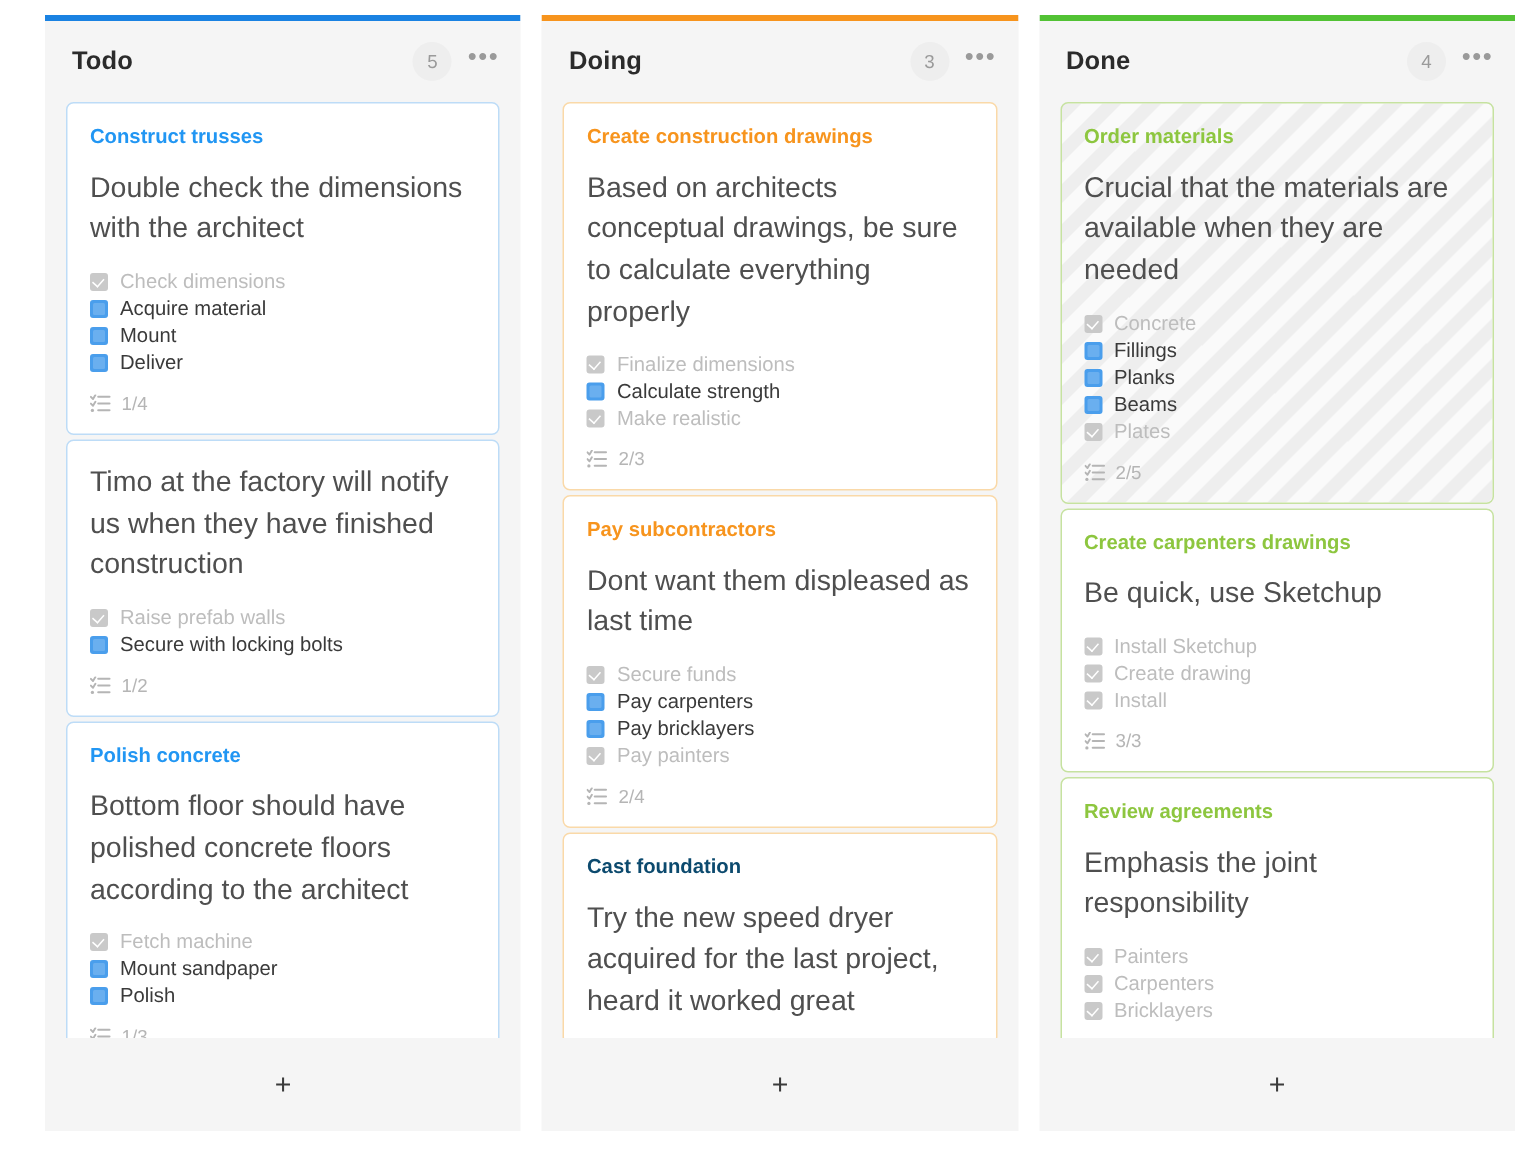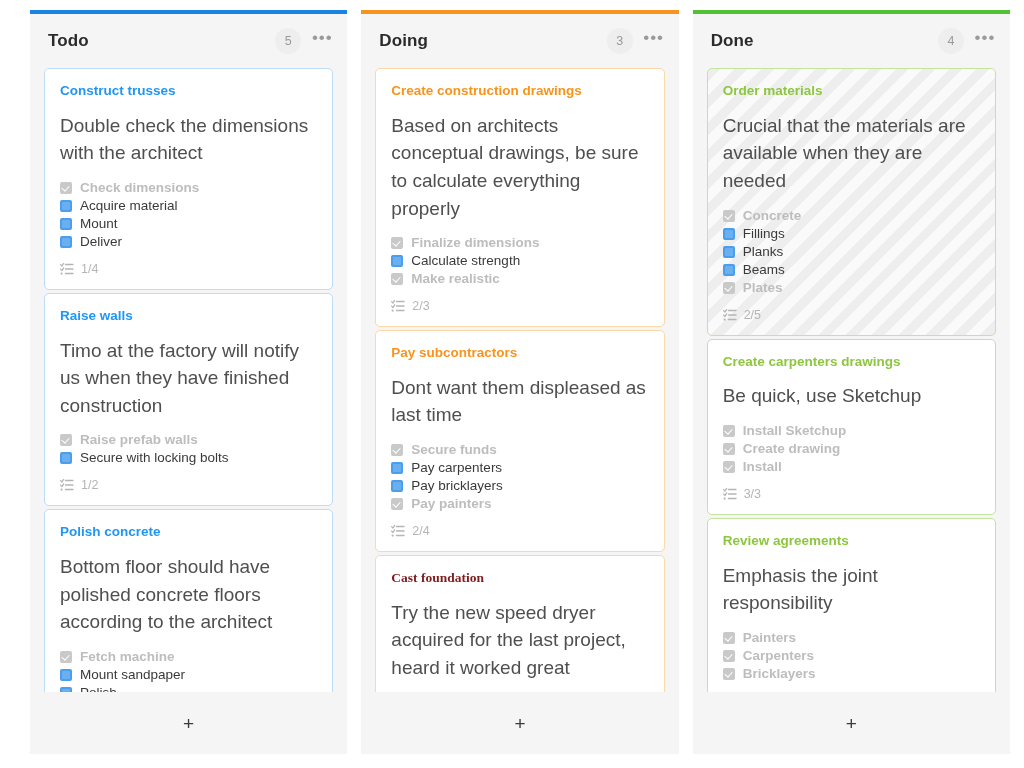--- a/index.html
+++ b/index.html
@@ -171,21 +171,21 @@
     content: "";
     position: absolute;
     left: 2px;
     top: 2px;
     width: 8px;
     height: 8px;
     background: rgba(255,255,255,0.18);
     border-radius: 1px;
   }
 
-  .check-label.done { color: #bdbdbd; font-weight: bold; }
+  .check-label.done { color: #bdbdbd; }
   .check-label.todo { color: #3a3a3a; }
 
   .card-footer {
     display: flex;
     align-items: center;
     color: #b5b5b5;
     font-size: 12.5px;
   }
 
   .cl-icon {
@@ -254,21 +254,20 @@
               <line x1="5.5" y1="6" x2="13" y2="6" stroke="#b5b5b5" stroke-width="1.4" stroke-linecap="round"></line>
               <line x1="5.5" y1="10.5" x2="13" y2="10.5" stroke="#b5b5b5" stroke-width="1.4" stroke-linecap="round"></line>
               <polyline points="0.6,1.6 2,3 3.6,0.4" fill="none" stroke="#b5b5b5" stroke-width="1.3" stroke-linecap="round" stroke-linejoin="round"></polyline>
               <polyline points="0.6,6.1 2,7.5 3.6,4.9" fill="none" stroke="#b5b5b5" stroke-width="1.3" stroke-linecap="round" stroke-linejoin="round"></polyline>
               <circle cx="1.6" cy="10.6" r="1.1" fill="#b5b5b5"></circle>
             </svg>
             <span>1/4</span>
           </div>
         </div>
         <div class="card" style="border-color: rgb(189, 220, 247);">
-          <div class="card-title" style="color: rgb(33, 150, 243);">Raise walls</div>
           <div class="card-desc">Timo at the factory will notify us when they have finished construction</div>
           <div class="checklist">
             <div class="check-item">
               <span class="cbox done"></span>
               <span class="check-label done">Raise prefab walls</span>
             </div>
             <div class="check-item">
               <span class="cbox todo"></span>
               <span class="check-label todo">Secure with locking bolts</span>
             </div>
@@ -385,21 +384,21 @@
               <line x1="5.5" y1="6" x2="13" y2="6" stroke="#b5b5b5" stroke-width="1.4" stroke-linecap="round"></line>
               <line x1="5.5" y1="10.5" x2="13" y2="10.5" stroke="#b5b5b5" stroke-width="1.4" stroke-linecap="round"></line>
               <polyline points="0.6,1.6 2,3 3.6,0.4" fill="none" stroke="#b5b5b5" stroke-width="1.3" stroke-linecap="round" stroke-linejoin="round"></polyline>
               <polyline points="0.6,6.1 2,7.5 3.6,4.9" fill="none" stroke="#b5b5b5" stroke-width="1.3" stroke-linecap="round" stroke-linejoin="round"></polyline>
               <circle cx="1.6" cy="10.6" r="1.1" fill="#b5b5b5"></circle>
             </svg>
             <span>2/4</span>
           </div>
         </div>
         <div class="card" style="border-color: rgb(250, 217, 168);">
-          <div class="card-title" style="color: #7f1d1d; font-family: Liberation Serif, serif;">Cast foundation</div>
+          <div class="card-title" style="color: #0c4a6e;">Cast foundation</div>
           <div class="card-desc" style="margin-bottom: 0px;">Try the new speed dryer acquired for the last project, heard it worked great</div>
         </div>
       </div>
       <div class="add-row">
         <div class="add-btn">+</div>
       </div>
     </div>
     <div class="column">
       <div class="col-accent" style="background: rgb(82, 194, 52);"></div>
       <div class="col-header">

